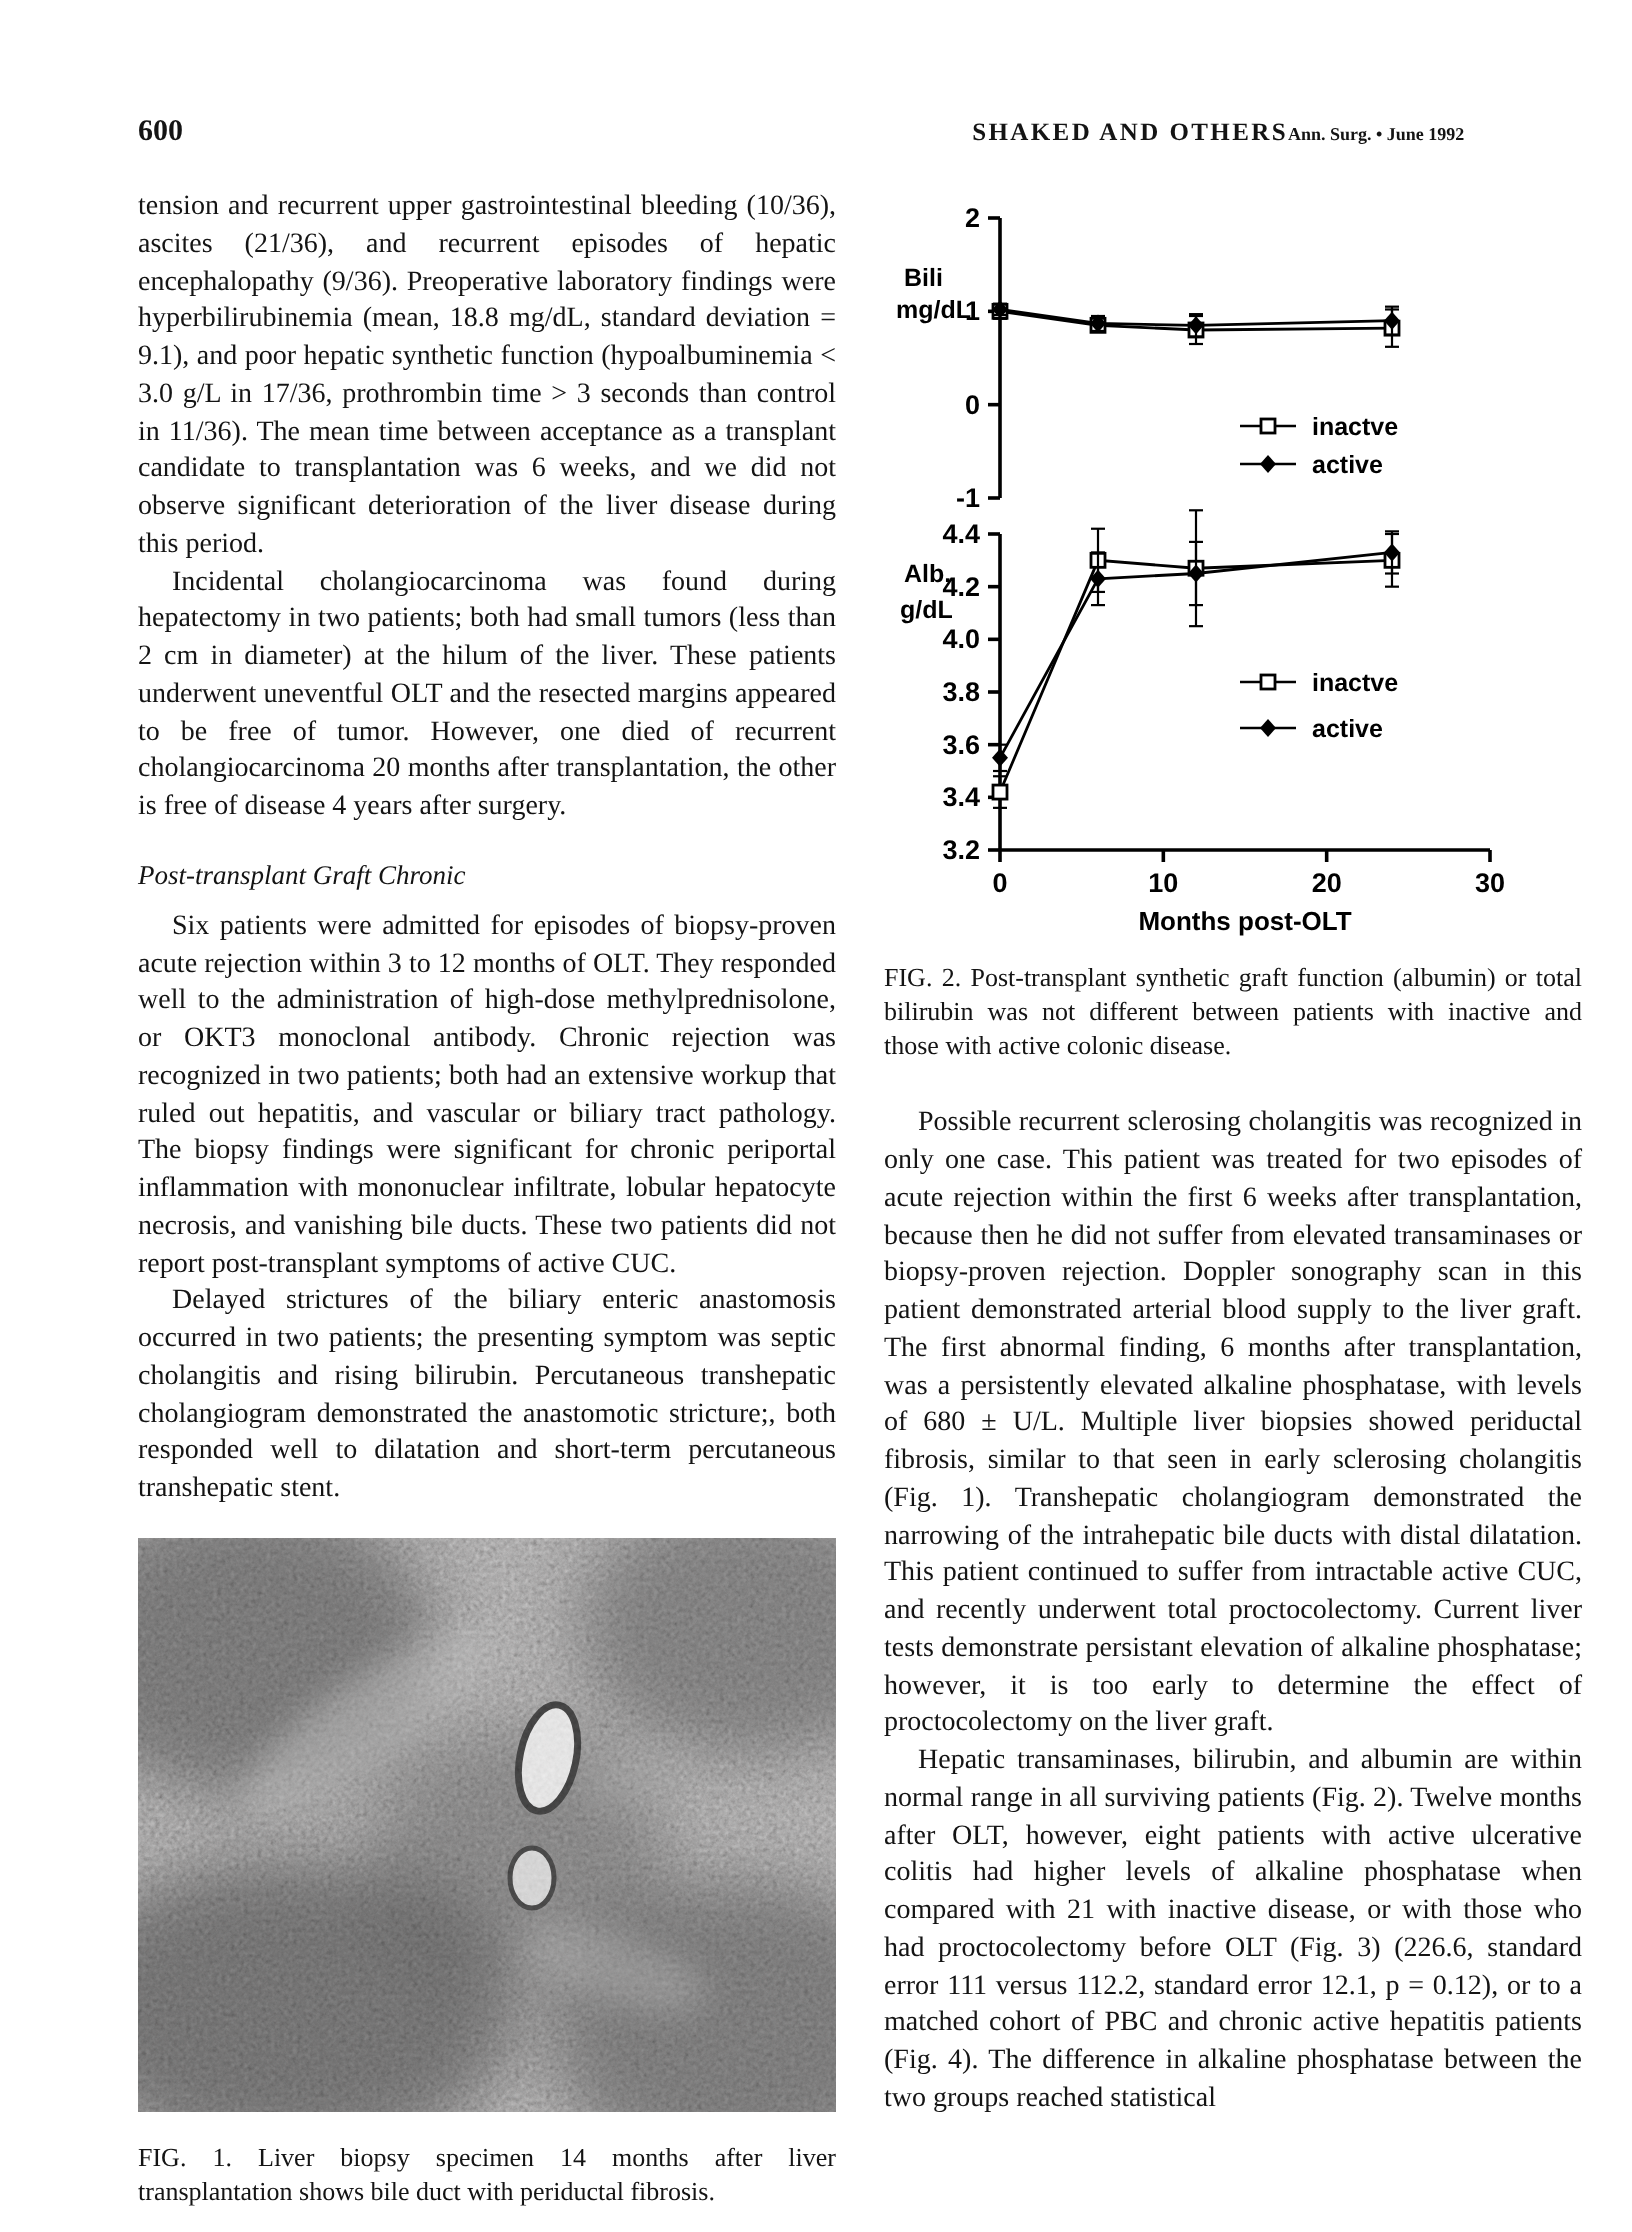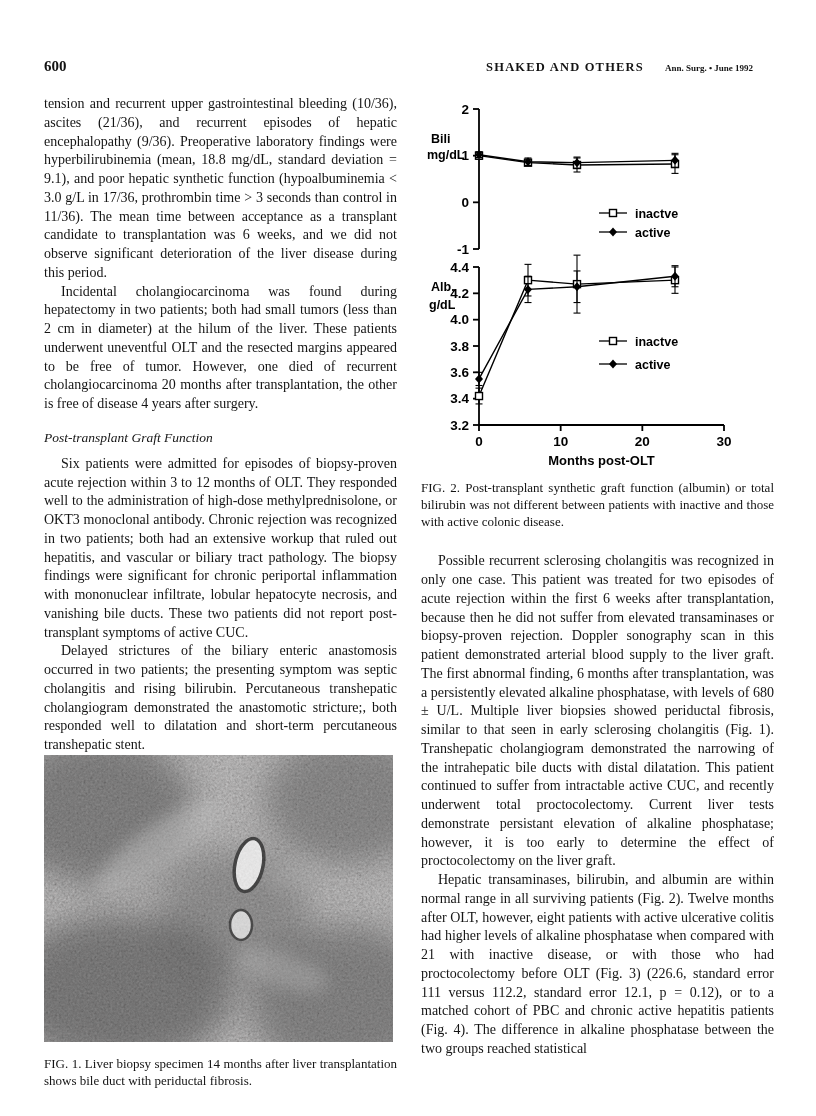--- a/index.html
+++ b/index.html
@@ -1,50 +1,50 @@
 <!DOCTYPE html>
 <html><head>
 <meta charset="utf-8">
 <style>
   *{box-sizing:border-box}
   html,body{margin:0;padding:0}
   body{width:816px;height:1116px;background:#ffffff;font-family:"Liberation Serif",serif;color:#141414;overflow:hidden}
-  .page{padding:58px 42px 0 44px}
+  .page{padding:58px 42px 0 69px}
   .header{display:flex;align-items:baseline}
   .page-number{font-size:15px;font-weight:bold;width:130px}
   .running-title{flex:1;text-align:right;font-size:12.5px;font-weight:bold;letter-spacing:1.2px}
-  .journal-ref{width:130px;text-align:center;font-size:9px;font-weight:bold}
+  .journal-ref{width:130px;text-align:left;font-size:9px;font-weight:bold}
   .columns{display:flex;gap:24px;margin-top:20px}
   .col{width:353px}
   p{margin:0;font-size:14px;line-height:1.34;text-align:justify}
   p.indent{text-indent:17px}
   .section-heading{font-style:italic;font-weight:normal;font-size:13.5px;margin:16px 0 9px 0}
   figure{margin:0}
-  .fig1{}
+  .fig1{margin-top:14px}
   figcaption{font-size:13px;line-height:1.32;text-align:justify;margin-top:9px}
   .fig2 figcaption{margin-top:2px}
   .fig2{margin-bottom:22px}
 </style>
 </head>
 <body>
 
 <div class="page">
 
   <div class="header">
     <span class="page-number">600</span>
     <span class="running-title">SHAKED AND OTHERS</span>
     <span class="journal-ref">Ann. Surg. • June 1992</span>
   </div>
 
   <div class="columns">
 
     <div class="col">
       <p>tension and recurrent upper gastrointestinal bleeding (10/36), ascites (21/36), and recurrent episodes of hepatic encephalopathy (9/36). Preoperative laboratory findings were hyperbilirubinemia (mean, 18.8 mg/dL, standard deviation = 9.1), and poor hepatic synthetic function (hypoalbuminemia &lt; 3.0 g/L in 17/36, prothrombin time &gt; 3 seconds than control in 11/36). The mean time between acceptance as a transplant candidate to transplantation was 6 weeks, and we did not observe significant deterioration of the liver disease during this period.</p>
       <p class="indent">Incidental cholangiocarcinoma was found during hepatectomy in two patients; both had small tumors (less than 2 cm in diameter) at the hilum of the liver. These patients underwent uneventful OLT and the resected margins appeared to be free of tumor. However, one died of recurrent cholangiocarcinoma 20 months after transplantation, the other is free of disease 4 years after surgery.</p>
-      <h3 class="section-heading">Post-transplant Graft Function</h3>
+      <h3 class="section-heading">Post-transplant Graft Chronic</h3>
       <p class="indent">Six patients were admitted for episodes of biopsy-proven acute rejection within 3 to 12 months of OLT. They responded well to the administration of high-dose methylprednisolone, or OKT3 monoclonal antibody. Chronic rejection was recognized in two patients; both had an extensive workup that ruled out hepatitis, and vascular or biliary tract pathology. The biopsy findings were significant for chronic periportal inflammation with mononuclear infiltrate, lobular hepatocyte necrosis, and vanishing bile ducts. These two patients did not report post-transplant symptoms of active CUC.</p>
       <p class="indent">Delayed strictures of the biliary enteric anastomosis occurred in two patients; the presenting symptom was septic cholangitis and rising bilirubin. Percutaneous transhepatic cholangiogram demonstrated the anastomotic stricture;, both responded well to dilatation and short-term percutaneous transhepatic stent.</p>
 
       <figure class="fig1">
         <svg width="349" height="287">
           <defs>
             <filter id="grain" x="0" y="0" width="100%" height="100%">
               <feTurbulence type="fractalNoise" baseFrequency="0.45" numOctaves="4" seed="7"></feTurbulence>
               <feColorMatrix type="matrix" values="0.33 0.33 0.33 0 0.10  0.33 0.33 0.33 0 0.09  0.33 0.33 0.33 0 0.09  0 0 0 0 1"></feColorMatrix>
             </filter>

